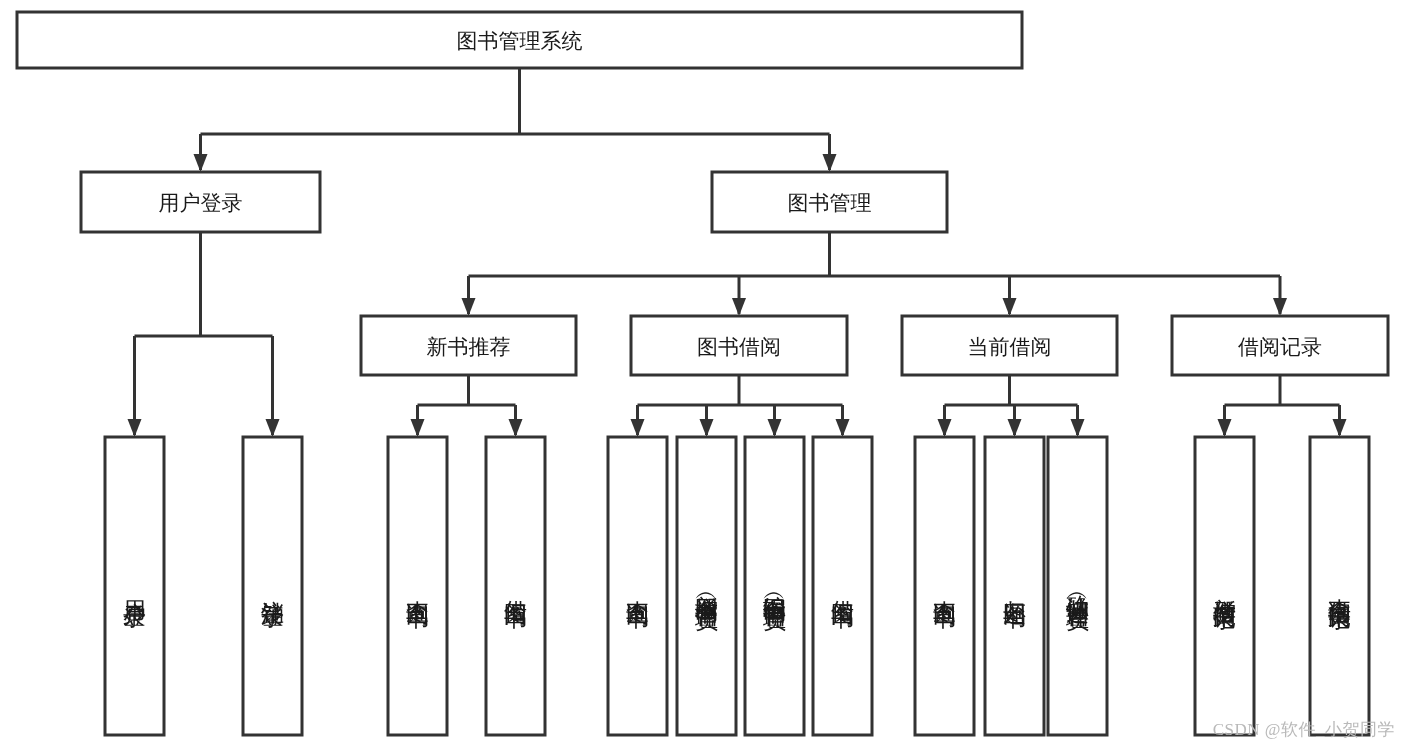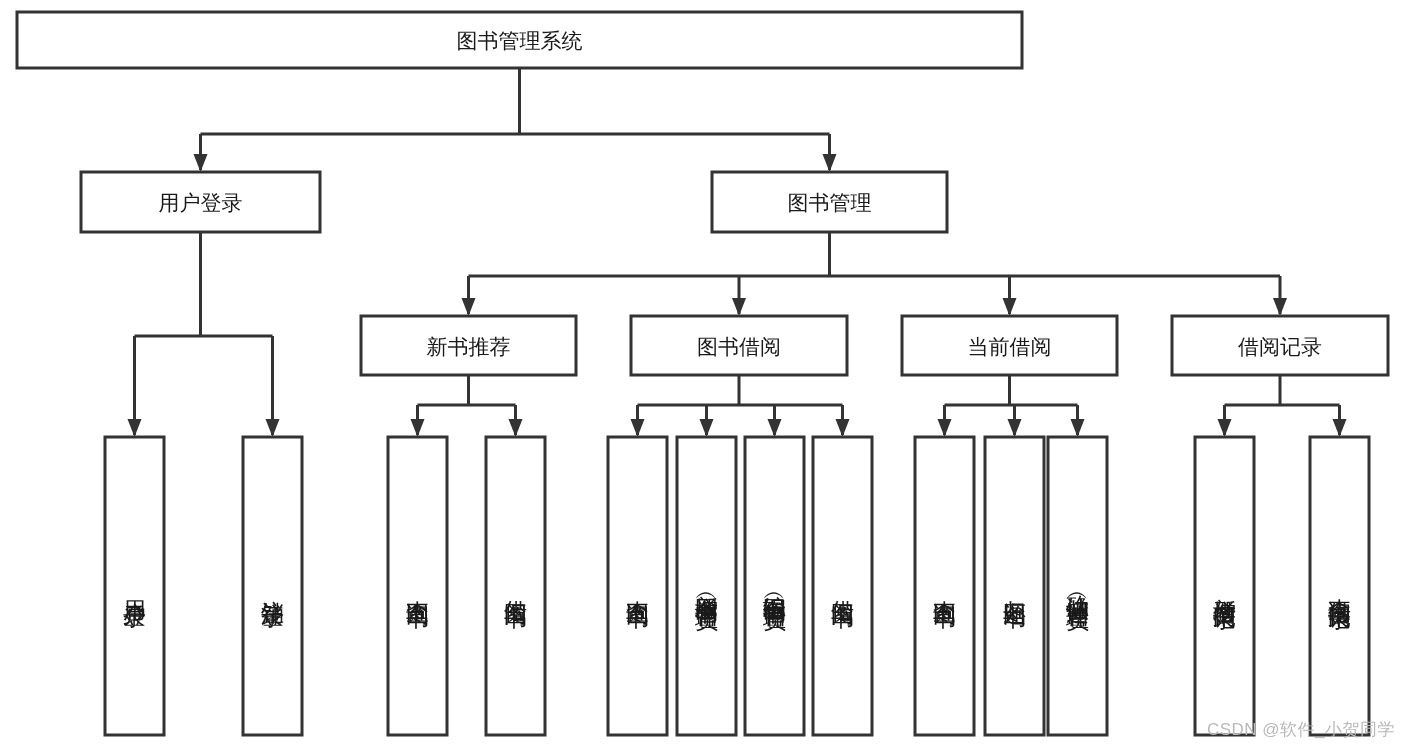--- a/index.html
+++ b/index.html
@@ -59,21 +59,21 @@
     align-items: center;
     justify-content: center;
     text-align: center;
     line-height: 1;
     pointer-events: none;
   }
   .watermark {
     position: absolute;
     right: 10px;
     bottom: 6px;
-    font-family: Liberation Sans, sans-serif;
+    font-family: Liberation Serif, serif;
     font-size: 17px;
     color: #b9b9b9;
     letter-spacing: 0.5px;
     white-space: nowrap;
   }
 </style>
 </head>
 <body>
 
 <div id="diagram-root">

